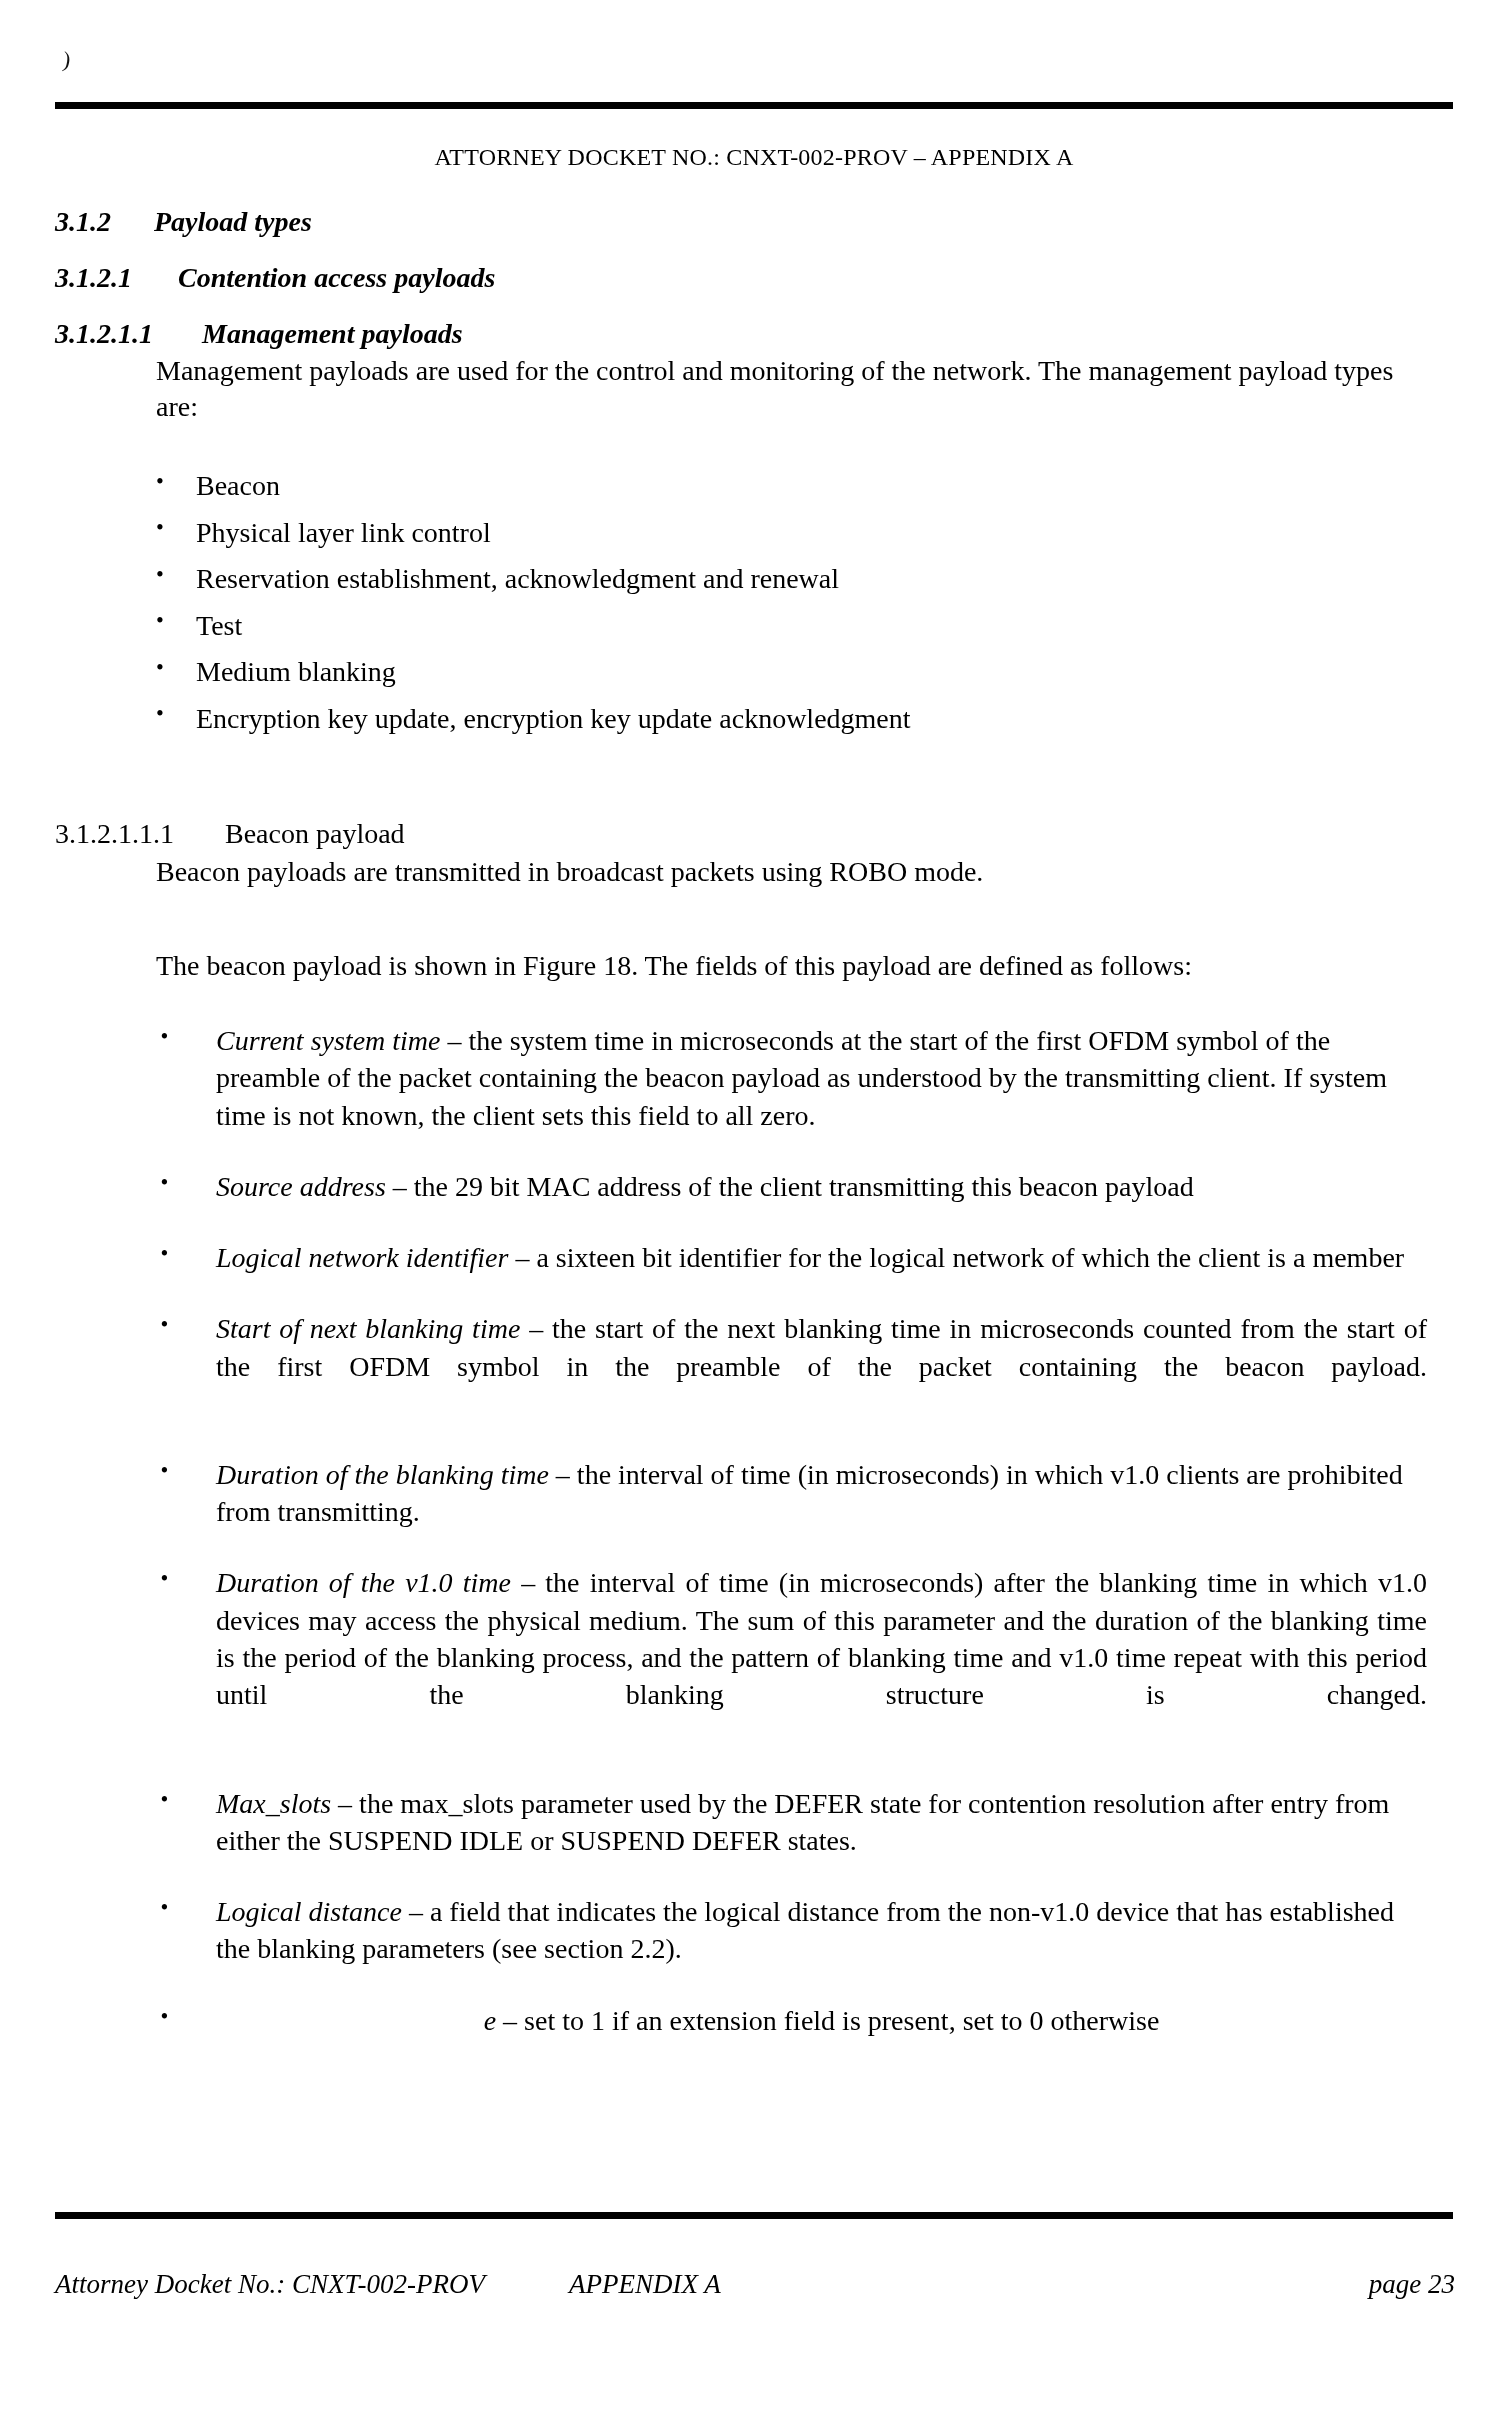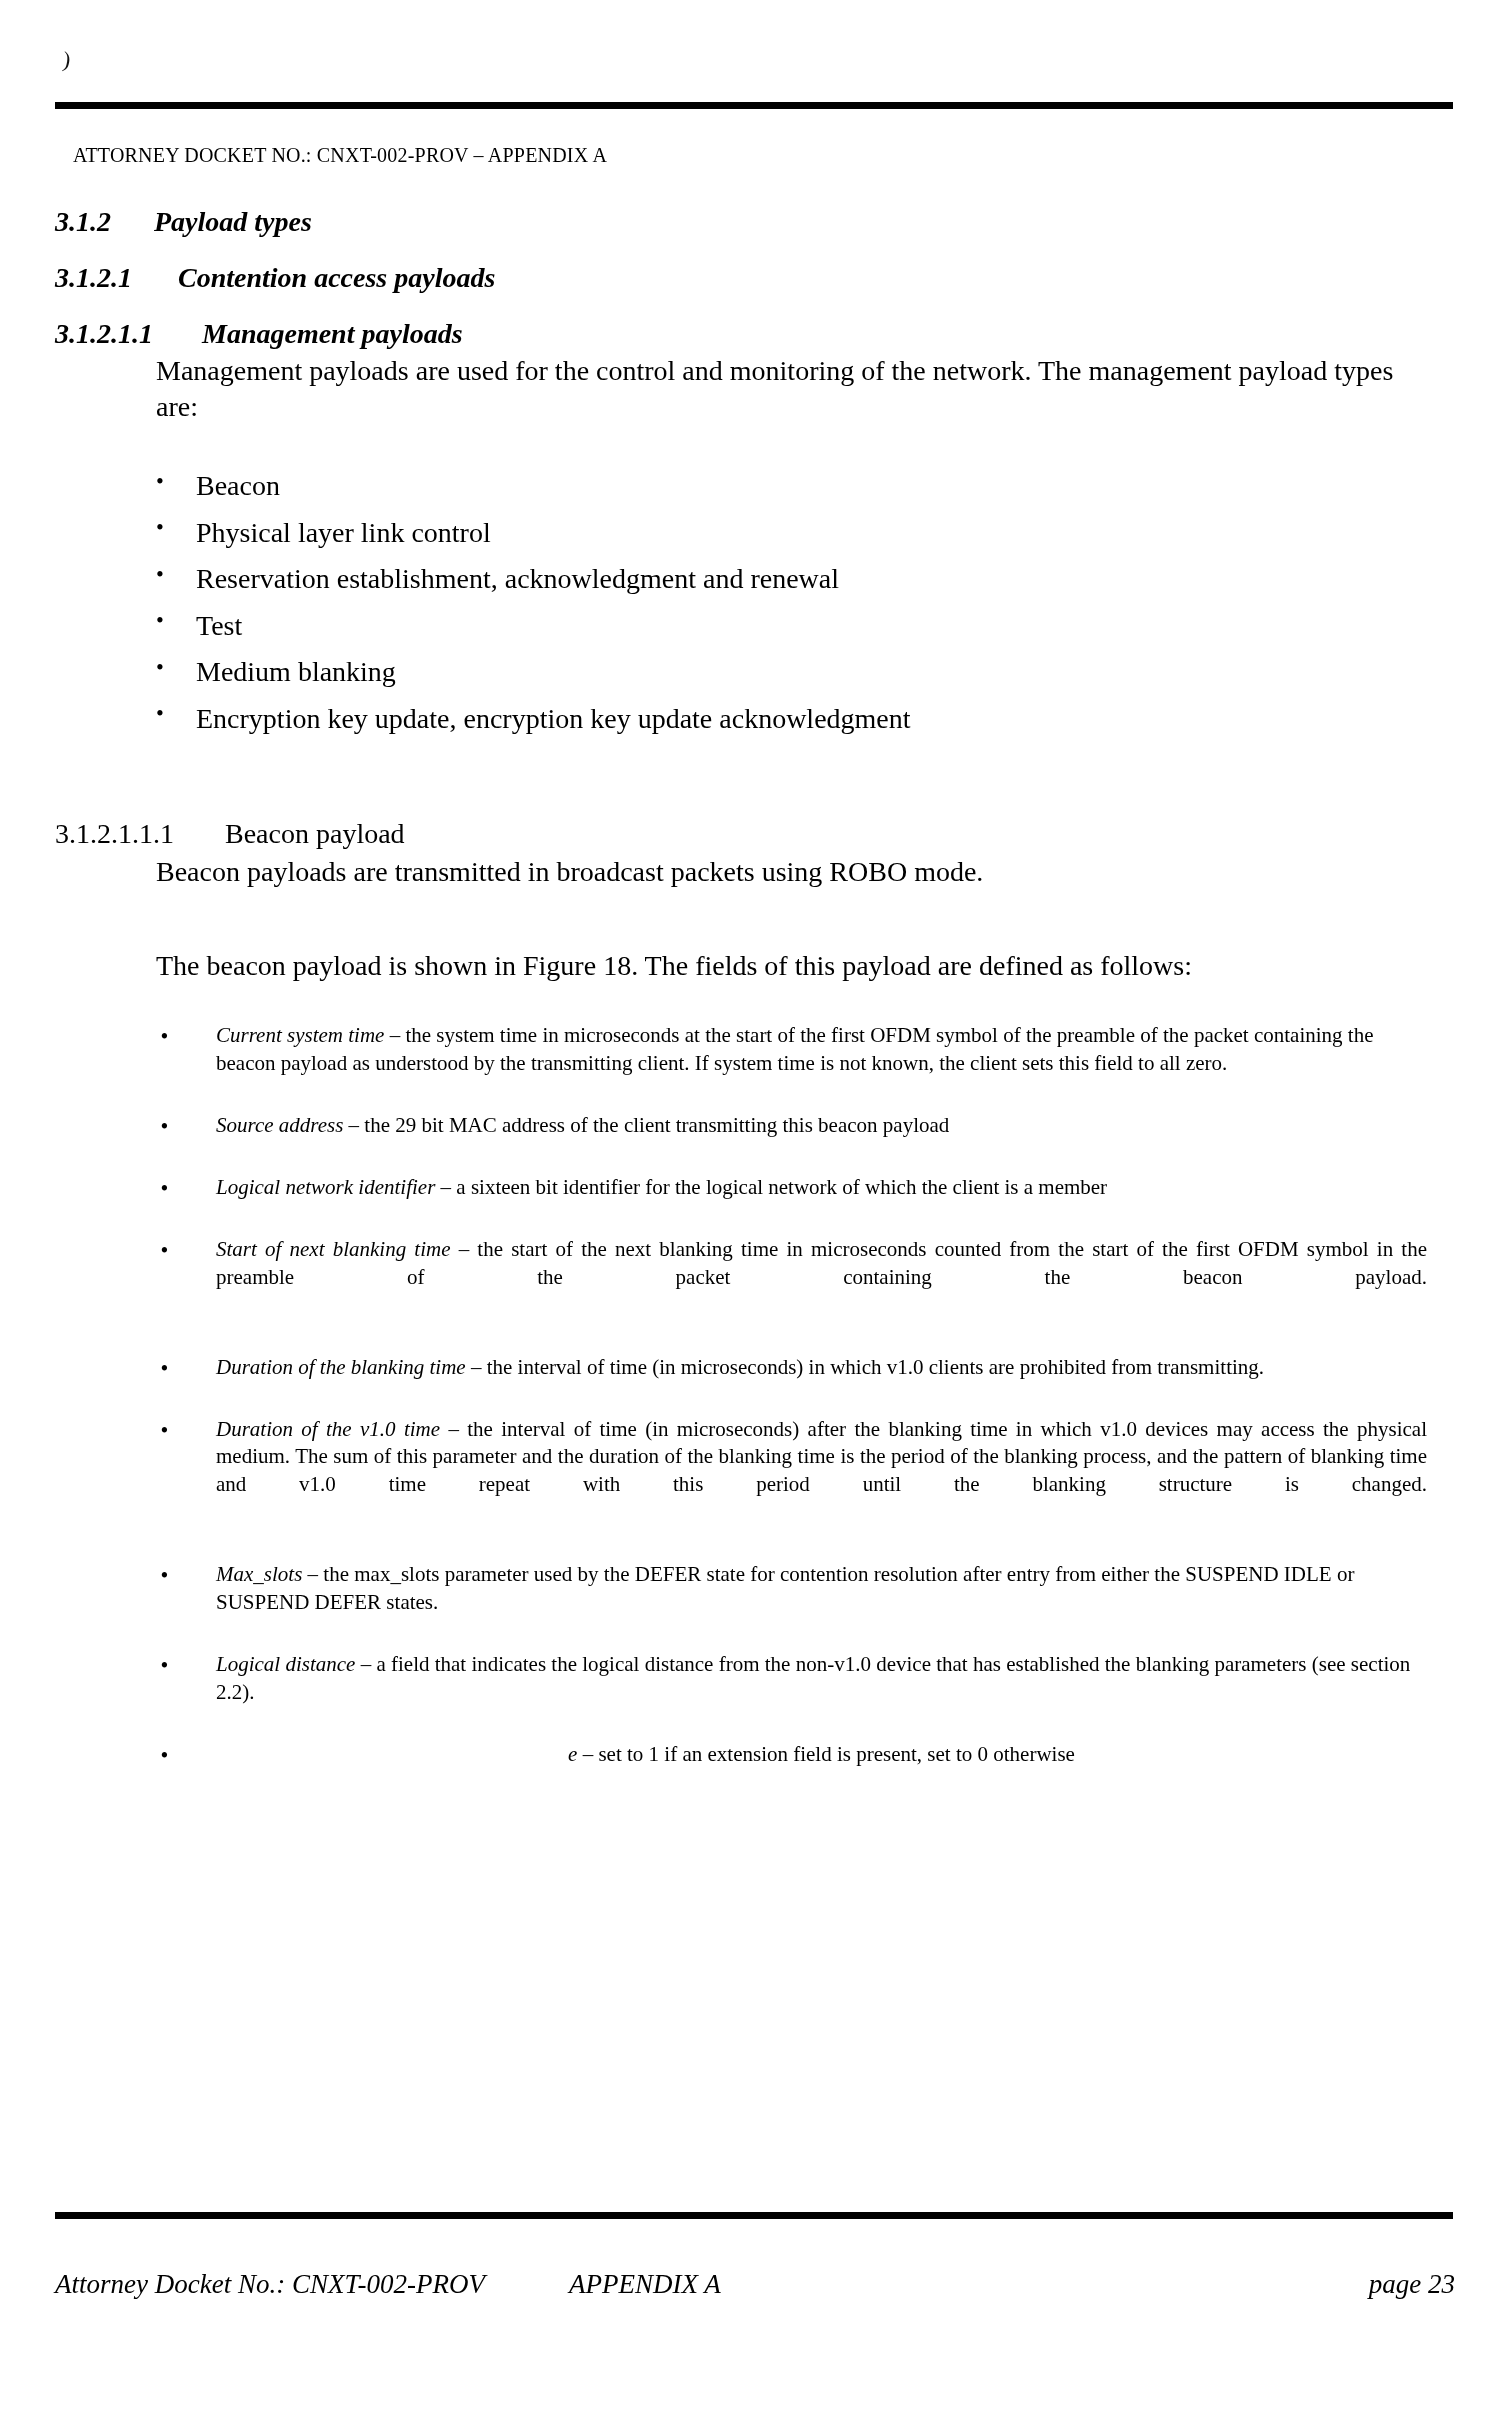--- a/index.html
+++ b/index.html
@@ -40,25 +40,25 @@
     left: 55px;
     width: 1398px;
     height: 6.7px;
     background: #000;
   }
   .rule-top { top: 102px; }
   .rule-bottom { top: 2212px; }
 
   .header {
     position: absolute;
-    left: 73px;
+    left: 55px;
     top: 144px;
     width: 1398px;
-    text-align: left;
-    font-size: 20px;
+    text-align: center;
+    font-size: 24px;
     letter-spacing: 0.2px;
     white-space: nowrap;
   }
 
   .content {
     position: absolute;
     left: 55px;
     top: 208px;
     width: 1400px;
   }
@@ -129,21 +129,21 @@
   ul.defs {
     list-style: none;
     margin: 0;
     padding: 0;
     margin-left: 101px;
     width: 1271px;
   }
   ul.defs > li {
     position: relative;
     padding-left: 60px;
-    font-size: 21px;
+    font-size: 28px;
     line-height: 1.33;
     margin-bottom: 34px;
   }
   ul.defs > li:last-child { margin-bottom: 5px; text-align: center; }
   ul.defs > li::before {
     content: "\2022";
     position: absolute;
     left: 4.5px;
     top: 0px;
     font-size: 22.4px;

